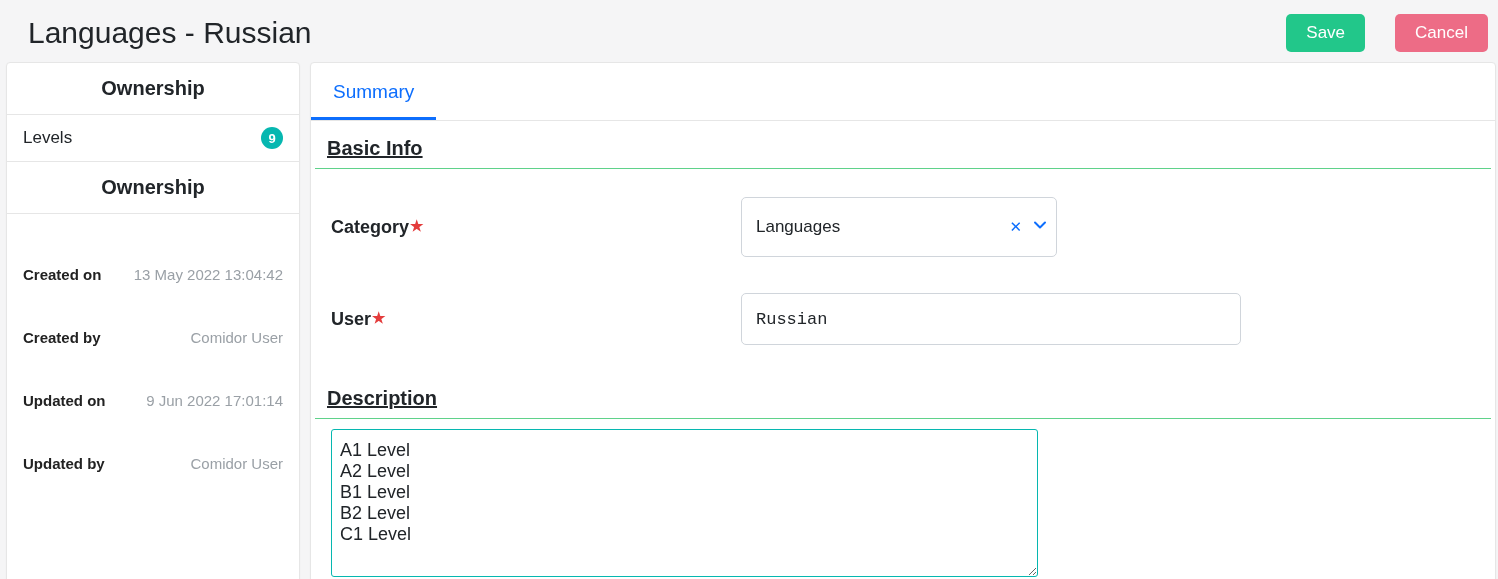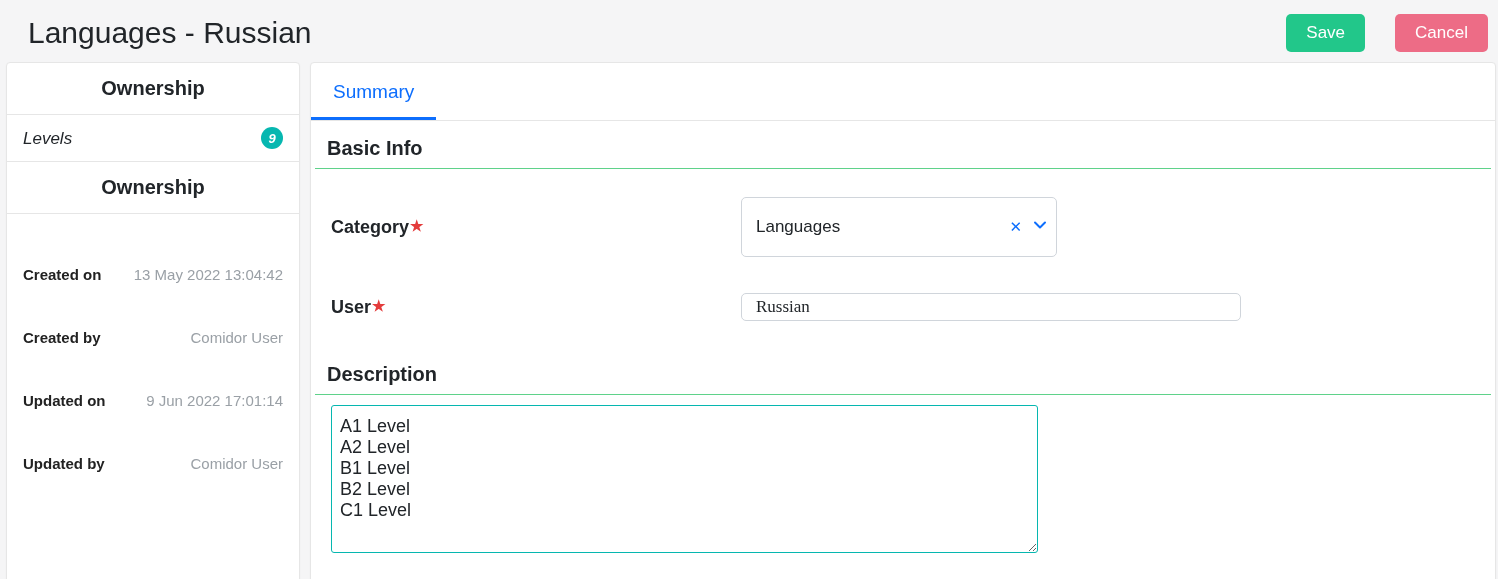--- a/index.html
+++ b/index.html
@@ -57,25 +57,24 @@
   .sidebar-section-title {
     text-align: center;
     font-size: 20px;
     font-weight: 600;
     padding: 14px 8px;
     border-bottom: 1px solid #e6e6e6;
   }
   .sidebar-item {
     display: flex;
     justify-content: space-between;
-    align-items: flex-end;
+    align-items: center;
     padding: 12px 16px;
     font-size: 17px;
     cursor: pointer;
-    font-style: italic;
   }
   .badge {
     background: #06b7b0;
     color: #fff;
     border-radius: 999px;
     min-width: 22px;
     height: 22px;
     font-size: 13px;
     font-weight: 700;
     display: inline-flex;
@@ -126,20 +125,21 @@
     border-bottom: 3px solid #0d6efd;
     cursor: pointer;
   }
 
   .section-title {
     font-size: 20px;
     font-weight: 600;
     padding: 16px 12px 8px 12px;
     border-bottom: 1px solid #5fd28a;
     margin: 0 4px;
+    text-decoration: underline;
   }
 
   .form-area {
     padding: 10px 20px 8px 20px;
   }
   .form-row {
     display: flex;
     align-items: center;
     padding: 18px 0;
   }
@@ -181,25 +181,25 @@
     position: absolute;
     right: 8px;
     top: 50%;
     transform: translateY(-50%);
     color: #0d6efd;
     cursor: pointer;
   }
 
   .text-input {
     width: 500px;
-    height: 28px;
+    height: 52px;
     border: 1px solid #d0d5db;
     border-radius: 5px;
     font-size: 17px;
-    font-family: Liberation Serif, serif;
+    font-family: Liberation Mono, monospace;
     padding: 0 14px;
     color: #212529;
   }
 
   .description-area {
     padding: 10px 20px 0 20px;
   }
   .textarea {
     width: 707px;
     height: 148px;

